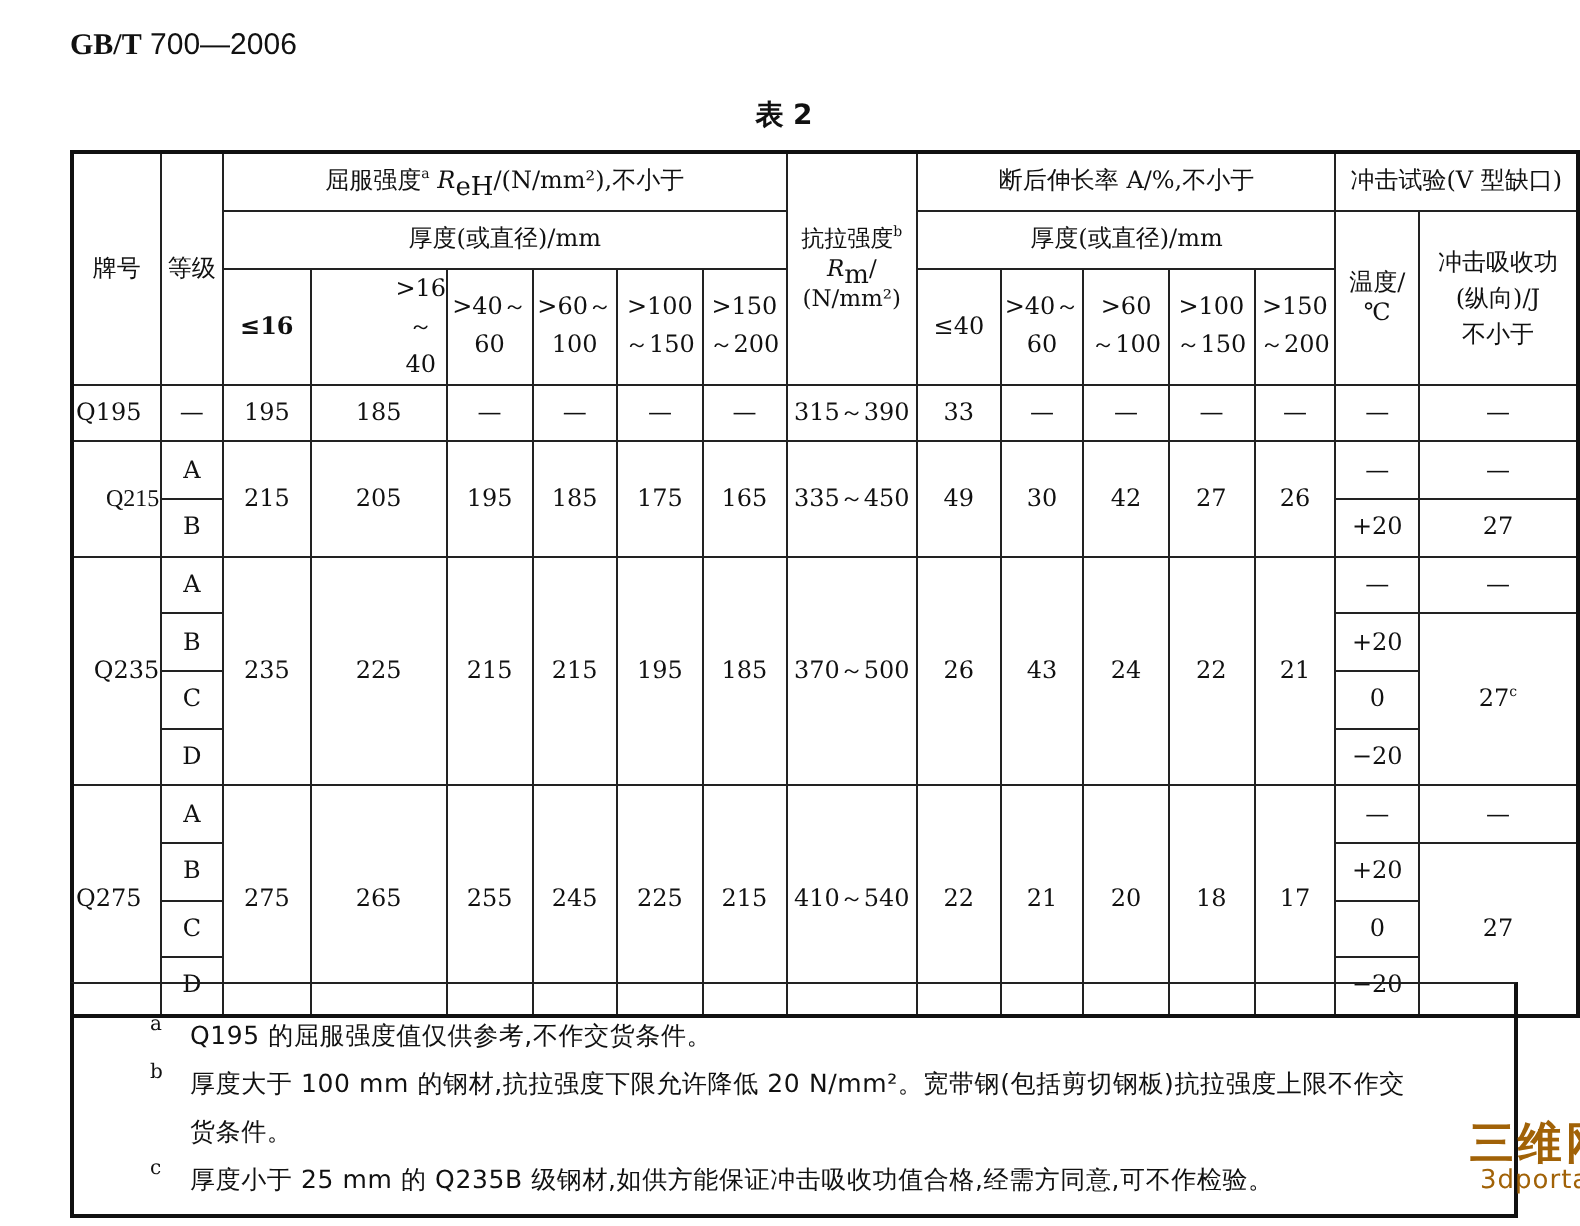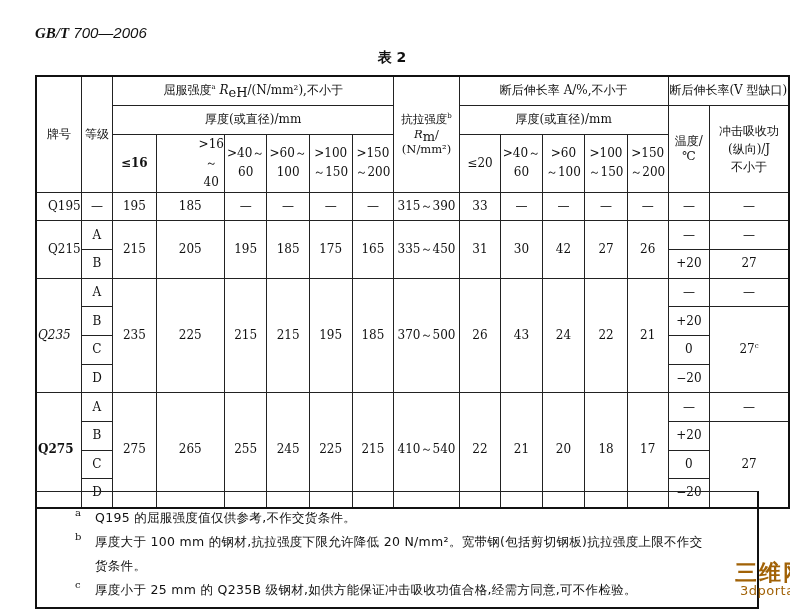--- a/index.html
+++ b/index.html
@@ -1,17 +1,17 @@
 <!DOCTYPE html>
 <html><head>
 <meta charset="utf-8">
 <style>
   html,body{margin:0;padding:0;background:#fff;}
   body{width:790px;height:613px;position:relative;overflow:hidden;font-family:"DejaVu Serif","Liberation Serif",serif;color:#111;}
-  .std-no{position:absolute;left:35px;top:24px;font-size:15px;font-family:"Liberation Sans",sans-serif;font-style:italic;}
+  .std-no{position:absolute;left:35px;top:14px;font-size:15px;font-family:"Liberation Sans",sans-serif;}
   .std-no b{font-family:"Liberation Serif",serif;font-weight:bold;}
   .tbl-title{position:absolute;left:0;width:784px;top:49px;text-align:center;font-size:14px;font-weight:bold;font-family:"DejaVu Sans",sans-serif;}
   table.main{position:absolute;left:35px;top:75px;border-collapse:collapse;table-layout:fixed;font-size:12px;}
   table.main td{border:1px solid #222;text-align:center;vertical-align:middle;padding:0;line-height:15px;overflow:hidden;}
   table.main{border:2px solid #111;}
   .sm{font-size:11.5px;}
   .it{font-style:italic;}
   sup{font-size:7px;vertical-align:super;line-height:0;}
   sub{font-size:13px;line-height:0;}
   .notes{position:absolute;left:35px;top:491px;width:724px;height:118px;border:2px solid #111;border-top:1px solid #222;box-sizing:border-box;font-size:12.5px;font-family:"DejaVu Sans",sans-serif;}
@@ -58,21 +58,21 @@
       <td colspan="6">
         <span>屈服强度</span><sup>a</sup>
         <span class="it">R</span><sub>eH</sub><span>/(N/mm²),不小于</span>
       </td>
       <td rowspan="3" class="sm">
         <div><span>抗拉强度</span><sup>b</sup></div>
         <div><span class="it">R</span><sub>m</sub><span>/</span></div>
         <div>(N/mm²)</div>
       </td>
       <td colspan="5">断后伸长率 A/%,不小于</td>
-      <td colspan="2">断后伸长率(V 型缺口)</td>
+      <td colspan="2">冲击试验(V 型缺口)</td>
     </tr>
     <tr style="height:29px">
       <td colspan="6">厚度(或直径)/mm</td>
       <td colspan="5">厚度(或直径)/mm</td>
       <td rowspan="2">
         <div>温度/</div>
         <div>℃</div>
       </td>
       <td rowspan="2" style="line-height:18px">
         <div>冲击吸收功</div>
@@ -99,83 +99,83 @@
         </td>
         <td style="line-height: 19px;">
           <div>&gt;100</div>
           <div>～150</div>
         </td>
         <td style="line-height: 19px;">
           <div>&gt;150</div>
           <div>～200</div>
         </td>
         <td style="line-height: 19px;">
-          <div>≤20</div>
+          <div>≤40</div>
           <div></div>
         </td>
         <td style="line-height: 19px;">
           <div>&gt;40～</div>
           <div>60</div>
         </td>
         <td style="line-height: 19px;">
           <div>&gt;60</div>
           <div>～100</div>
         </td>
         <td style="line-height: 19px;">
           <div>&gt;100</div>
           <div>～150</div>
         </td>
         <td style="line-height: 19px;">
           <div>&gt;150</div>
           <div>～200</div>
         </td>
       </tr>
   <tr style="height: 28.7px;">
-        <td style="text-align: left; padding-left: 11px;">Q195</td>
+        <td style="text-align: left; padding-left: 1px;">Q195</td>
         <td>—</td>
         <td>195</td>
         <td>185</td>
         <td>—</td>
         <td>—</td>
         <td>—</td>
         <td>—</td>
         <td>315～390</td>
         <td>33</td>
         <td>—</td>
         <td>—</td>
         <td>—</td>
         <td>—</td>
         <td>—</td>
         <td>—</td>
       </tr>
       <tr style="height: 28.7px;">
-        <td rowspan="2" style="text-align: right; padding-left: 1px;">Q215</td>
+        <td rowspan="2" style="text-align: left; padding-left: 16px; font-family: Liberation Serif, serif;">Q215</td>
         <td>A</td>
         <td rowspan="2">215</td>
         <td rowspan="2">205</td>
         <td rowspan="2">195</td>
         <td rowspan="2">185</td>
         <td rowspan="2">175</td>
         <td rowspan="2">165</td>
         <td rowspan="2">335～450</td>
-        <td rowspan="2">31</td>
+        <td rowspan="2">49</td>
         <td rowspan="2">30</td>
         <td rowspan="2">42</td>
         <td rowspan="2">27</td>
         <td rowspan="2">26</td>
         <td>—</td>
         <td>—</td>
       </tr>
       <tr style="height: 28.7px;">
         <td>B</td>
         <td>+20</td>
         <td>27</td>
       </tr>
       <tr style="height: 28.7px;">
-        <td rowspan="4" style="text-align: left; padding-left: 1px; font-style: italic;">Q235</td>
+        <td rowspan="4" style="text-align: right; padding-left: 1px;">Q235</td>
         <td>A</td>
         <td rowspan="4">235</td>
         <td rowspan="4">225</td>
         <td rowspan="4">215</td>
         <td rowspan="4">215</td>
         <td rowspan="4">195</td>
         <td rowspan="4">185</td>
         <td rowspan="4">370～500</td>
         <td rowspan="4">26</td>
         <td rowspan="4">43</td>
@@ -192,21 +192,21 @@
       </tr>
       <tr style="height: 28.7px;">
         <td>C</td>
         <td>0</td>
       </tr>
       <tr style="height: 28.7px;">
         <td>D</td>
         <td>−20</td>
       </tr>
       <tr style="height: 28.7px;">
-        <td rowspan="4" style="text-align: left; padding-left: 1px; font-weight: bold;">Q275</td>
+        <td rowspan="4" style="text-align: left; padding-left: 1px;">Q275</td>
         <td>A</td>
         <td rowspan="4">275</td>
         <td rowspan="4">265</td>
         <td rowspan="4">255</td>
         <td rowspan="4">245</td>
         <td rowspan="4">225</td>
         <td rowspan="4">215</td>
         <td rowspan="4">410～540</td>
         <td rowspan="4">22</td>
         <td rowspan="4">21</td>

